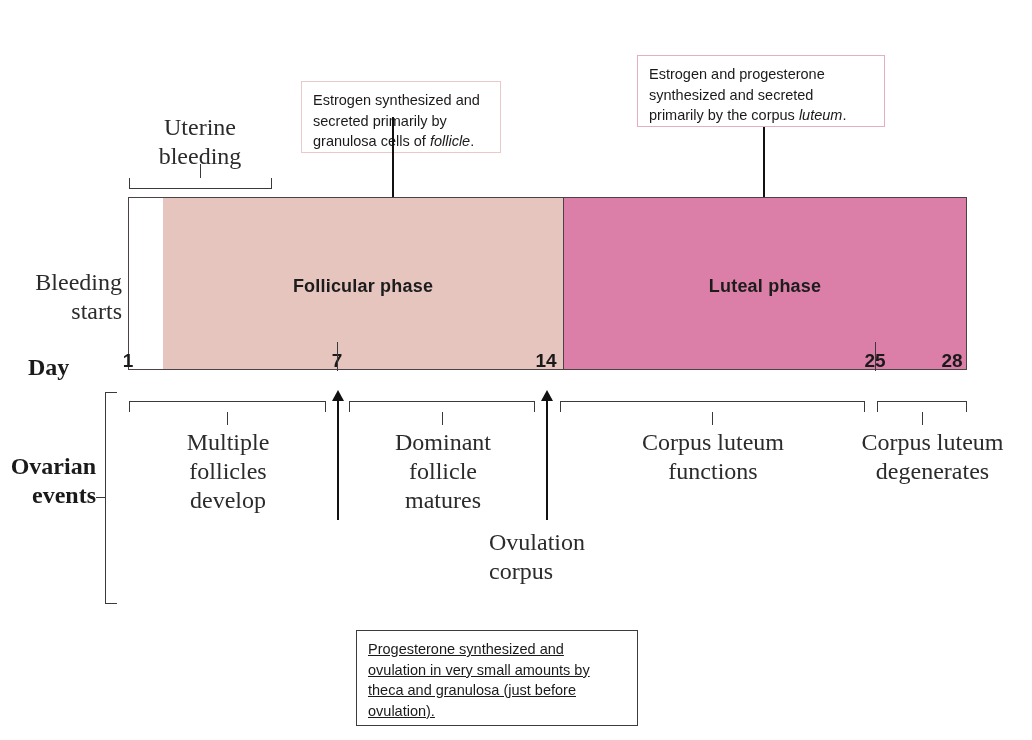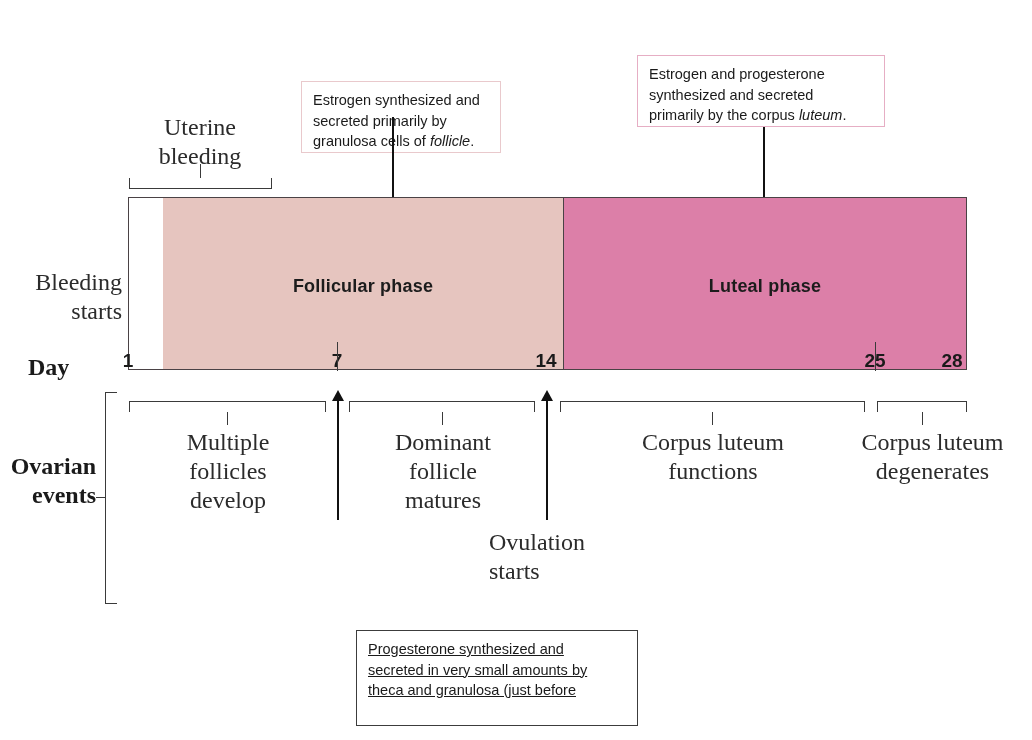--- a/index.html
+++ b/index.html
@@ -229,21 +229,22 @@
   <div class="stem" style="left:922px; top:412px; height:13px;"></div>
   <div class="lbl" style="left:835px; top:428px; width:195px;">Corpus luteum
 degenerates</div>
 
   <div class="arrow-head-up" style="left:332px; top:390px;"></div>
   <div class="arrow-shaft" style="left:337px; top:400px; height:120px;"></div>
 
   <div class="arrow-head-up" style="left:541px; top:390px;"></div>
   <div class="arrow-shaft" style="left:546px; top:400px; height:120px;"></div>
   <div class="lbl" style="left:489px; top:528px; width:160px; text-align:left;">Ovulation
-starts</div>
+corpus</div>
 
   <div class="callout" id="callout-progesterone-small">
     <div>Progesterone synthesized and</div>
-    <div>secreted in very small amounts by</div>
+    <div>ovulation in very small amounts by</div>
     <div>theca and granulosa (just before</div>
+    <div>ovulation).</div>
   </div>
 
 </div>
 
 </body></html>

